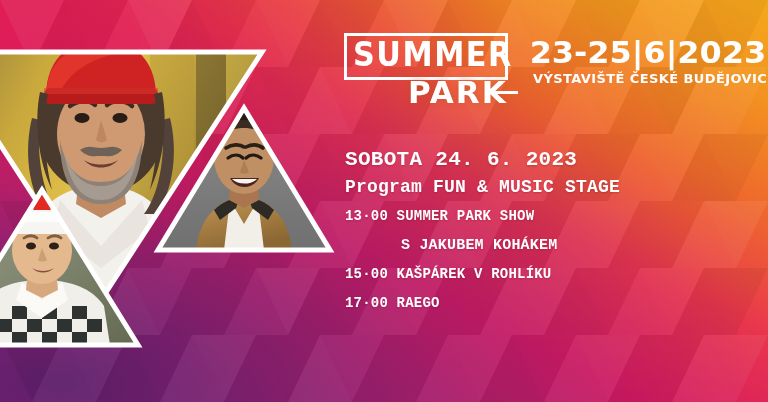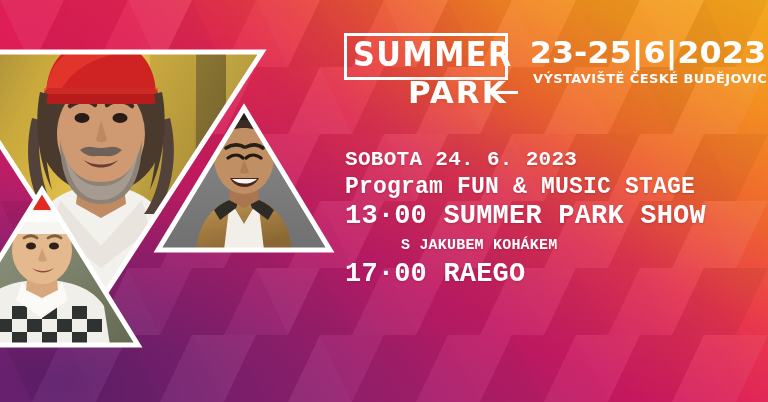--- a/index.html
+++ b/index.html
@@ -96,24 +96,24 @@
   .p-line{
     font-family:Liberation Mono, monospace;
     font-weight:700;
     white-space:nowrap;
     text-shadow:0 1px 2px rgba(120,20,50,.35);
   }
   .p-day{
     font-size:21px;line-height:27px;letter-spacing:.3px;
   }
   .p-stage{
-    font-size:23px;line-height:29px;letter-spacing:.2px;
+    font-size:18px;line-height:29px;letter-spacing:.2px;
   }
   .p-item{
-    font-size:27px;line-height:29px;letter-spacing:.2px;
+    font-size:14px;line-height:29px;letter-spacing:.2px;
   }
   .p-cont{
     font-size:15px;line-height:29px;letter-spacing:.2px;
     padding-left:56px;
   }
 </style>
 </head>
 <body>
 
 <div id="poster">
@@ -473,16 +473,17 @@
   <div id="dateblock">
     <div class="date-main">23-25|6|2023</div>
     <div class="date-sub">VÝSTAVIŠTĚ ČESKÉ BUDĚJOVICE</div>
   </div>
 
   <div id="program">
     <div class="p-line p-day">SOBOTA 24. 6. 2023</div>
     <div class="p-line p-stage">Program FUN &amp; MUSIC STAGE</div>
     <div class="p-line p-item">13·00 SUMMER PARK SHOW</div>
     <div class="p-line p-cont">S JAKUBEM KOHÁKEM</div>
+    <div class="p-line p-item">15·00 KAŠPÁREK V ROHLÍKU</div>
     <div class="p-line p-item">17·00 RAEGO</div>
   </div>
 
 </div>
 
 </body></html>

